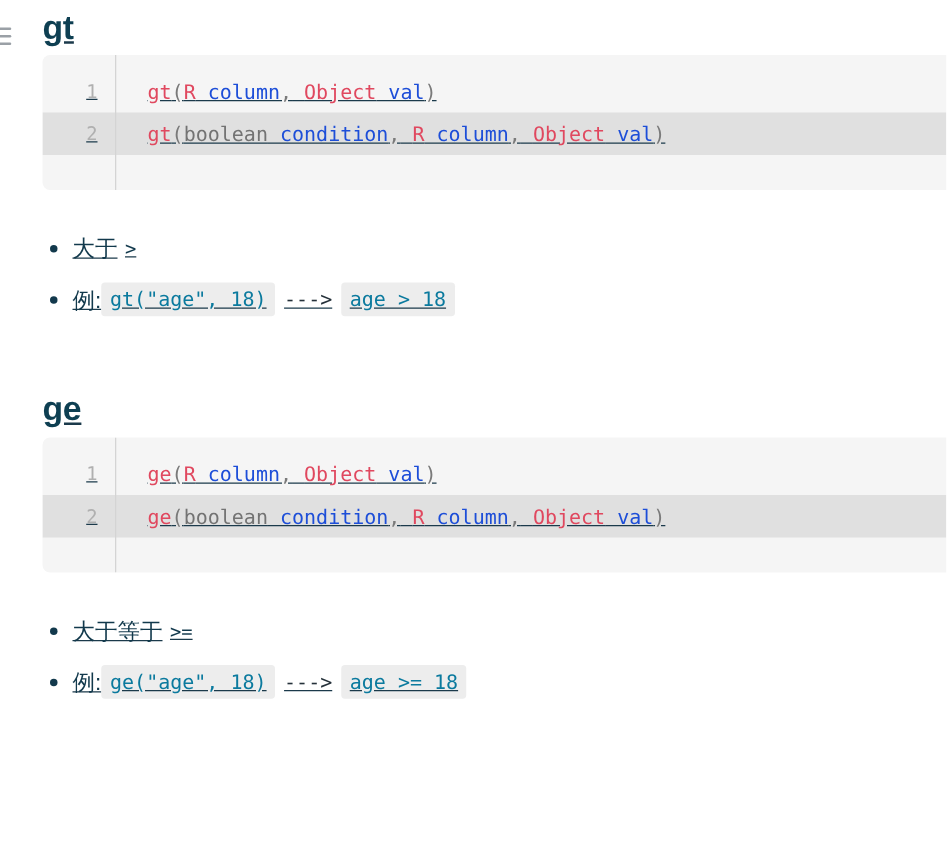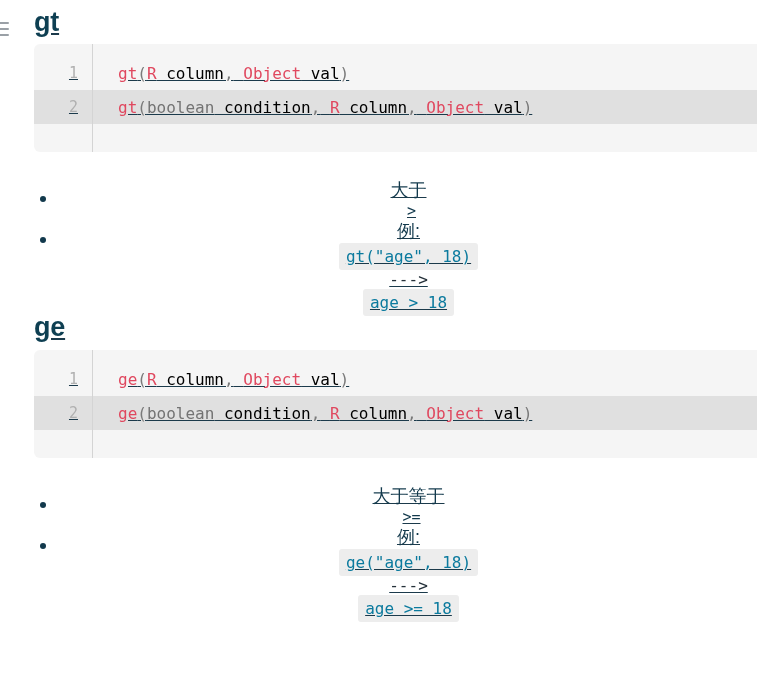--- a/index.html
+++ b/index.html
@@ -91,39 +91,38 @@
     user-select: none;
   }
   .code-body {
     padding-left: 26px;
     color: #444444;
   }
   .tok-fn    { color: #e0485f; }
   .tok-type  { color: #e0485f; }
   .tok-kw    { color: #737373; }
   .tok-punct { color: #7a7a7a; }
-  .tok-plain { color: #000000; }
+  .tok-plain { color: #1d4ed8; }
   .code-spacer { height: 12px; }
 
   
   ul.blist {
     list-style: none;
     margin: 0;
     padding: 0;
   }
   ul.blist li {
     position: relative;
     padding-left: 24px;
     margin: 0;
     height: 41px;
     display: flex;
     align-items: center;
     font-size: 18px;
     color: #12394c;
-    flex-direction: column;
   }
   ul.blist li::before {
     content: "";
     position: absolute;
     left: 6px;
     top: 50%;
     transform: translateY(-50%);
     width: 6px;
     height: 6px;
     border-radius: 50%;

